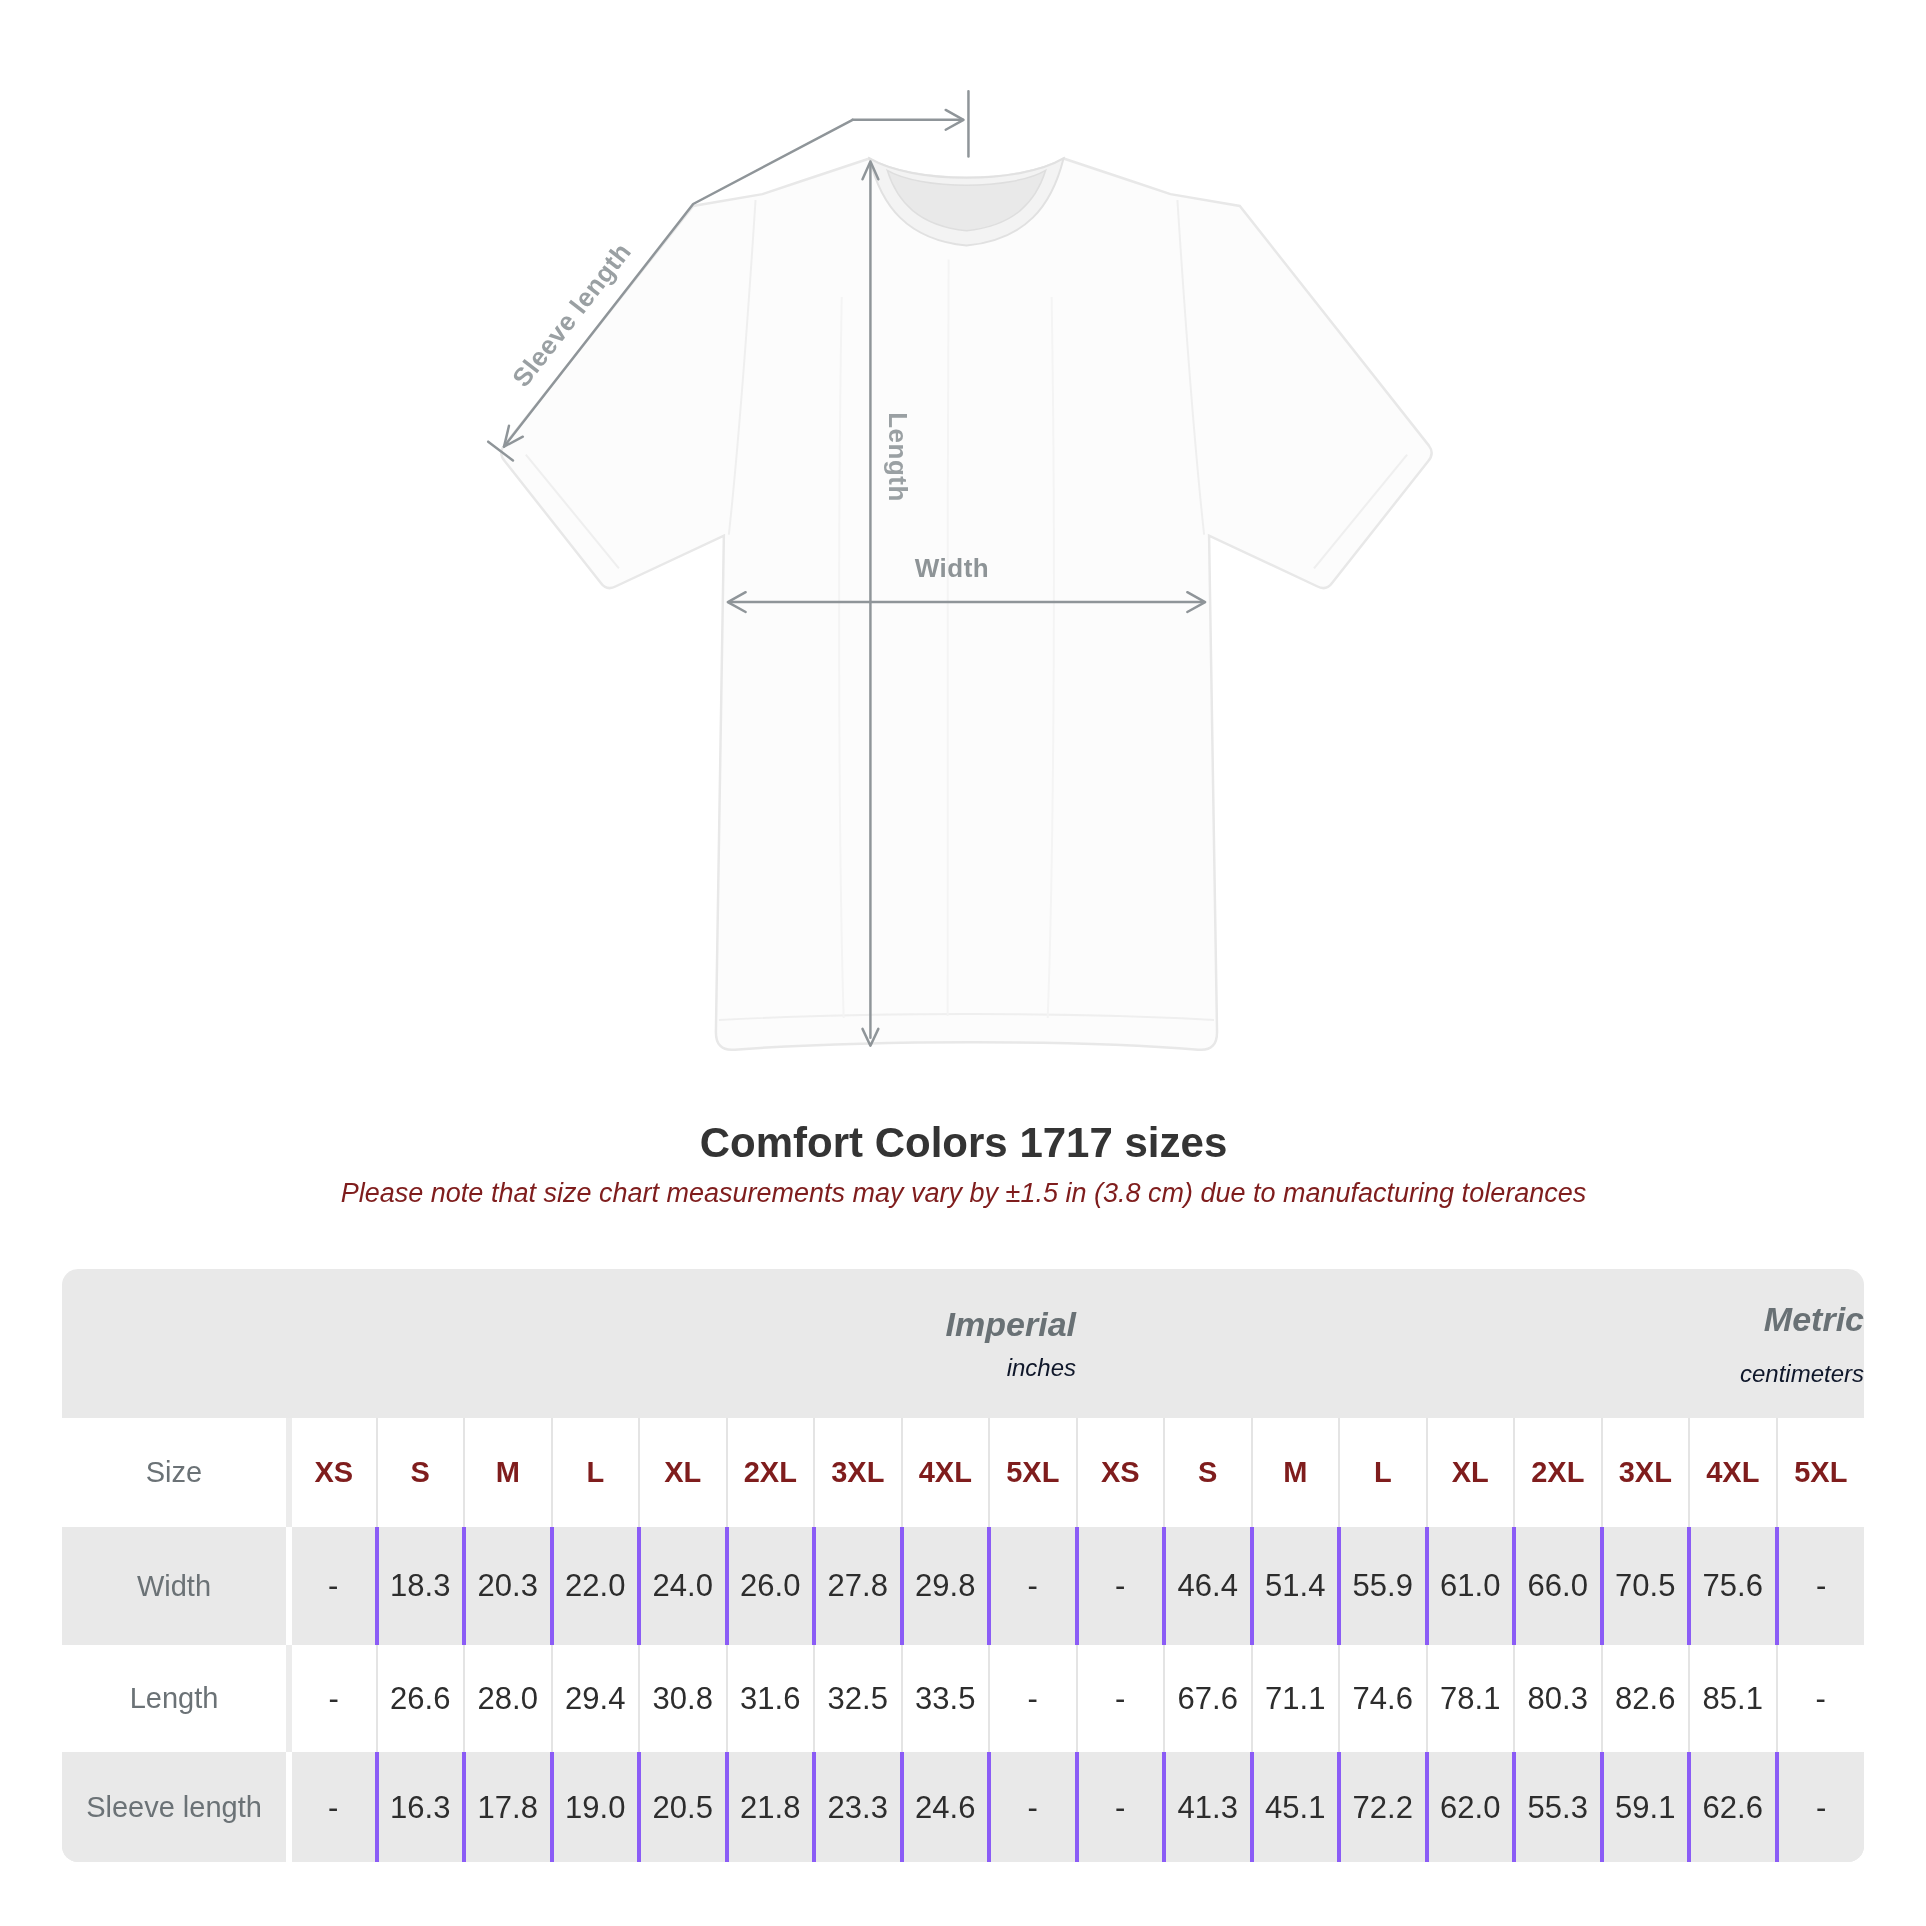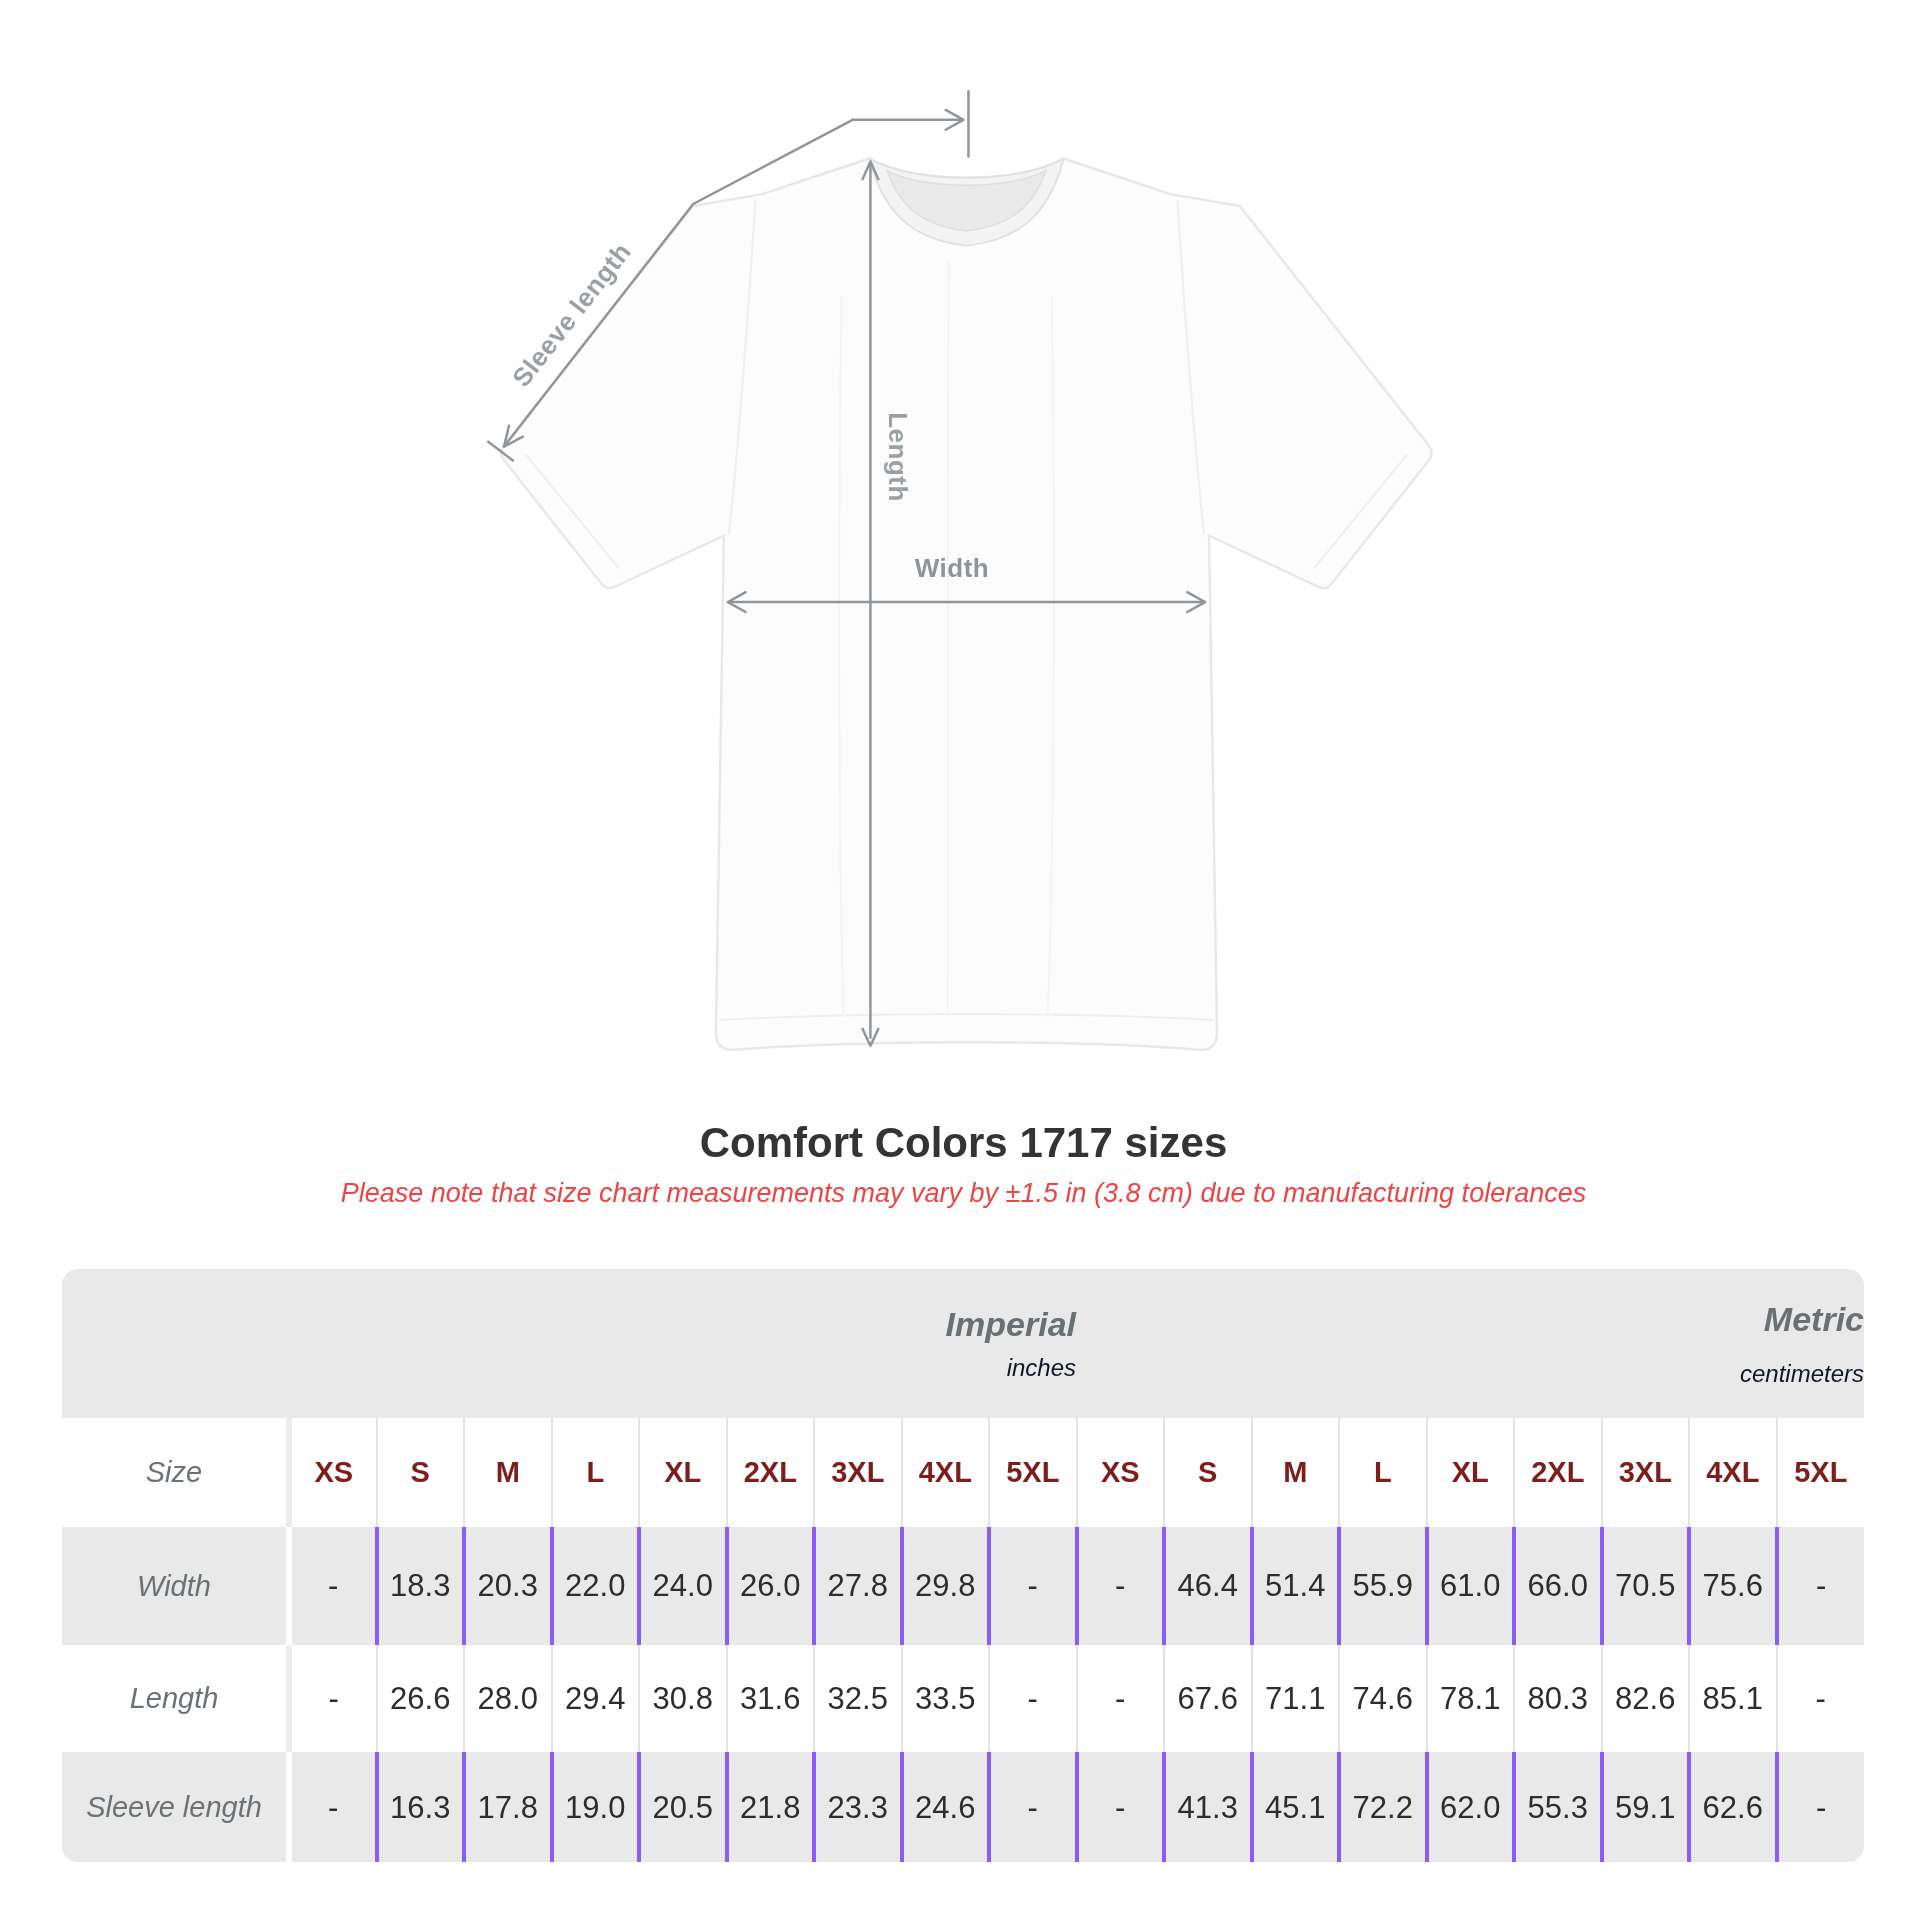--- a/index.html
+++ b/index.html
@@ -16,21 +16,21 @@
   }
   .dim-label.sleeve{left:572px;top:315px;transform:translate(-50%,-50%) rotate(-52deg);}
   .dim-label.length{left:897px;top:457px;transform:translate(-50%,-50%) rotate(90deg);}
   .dim-label.width{left:952px;top:568px;transform:translate(-50%,-50%);color:#8e9497;}
   
   .titleblock{position:absolute;left:0;top:1117px;width:1927px;text-align:center;}
   .titleblock h1{
     margin:0;font-size:42px;line-height:51px;color:#343434;font-weight:bold;
   }
   .titleblock p{
-    margin:8px 0 0 0;font-size:27px;line-height:34px;color:#ef4444;font-style:italic;
+    margin:8px 0 0 0;font-size:27px;line-height:34px;color:#7f1d1d;font-style:italic;
   }
   
   .tablewrap{
     position:absolute;left:62px;top:1269px;width:1802px;height:593px;
     background:#e9e9e9;border-radius:16px;overflow:hidden;
   }
   .unit-band{display:flex;height:149px;}
   .unit{display:flex;flex-direction:column;justify-content:center;align-items:flex-end;}
   .unit.imperial{width:1014px;}
   .unit.metric{width:788px;gap:11px;}
@@ -43,21 +43,21 @@
     padding:0;text-align:center;vertical-align:middle;font-weight:normal;
   }
   .row-size{background:#ffffff;}
   .row-size td{height:109px;}
   .row-gray{background:#e9e9e9;}
   .row-white{background:#ffffff;}
   .row-w td{height:118px;}
   .row-l td{height:107px;}
   .row-s td{height:111px;}
   td.rowlabel,th.rowlabel{
-    font-weight:bold;font-size:29px;color:#6b7276;font-style:italic;
+    font-weight:bold;font-size:29px;color:#6b7276;
   }
   td.data{font-size:31px;color:#2d2d2d;}
   td.data.hdr{font-weight:bold;font-size:29px;color:#7f1d1d;}
   .row-white td.data, .row-size td.data{border-left:2px solid #e4e4e4;}
   .row-white td.data.first, .row-size td.data.first{border-left:6px solid #ececec;}
   .row-gray td.data{border-left:4px solid #8b5cf6;}
   .row-gray td.data.first{border-left:6px solid #ffffff;}
 </style>
 </head>
 <body>

